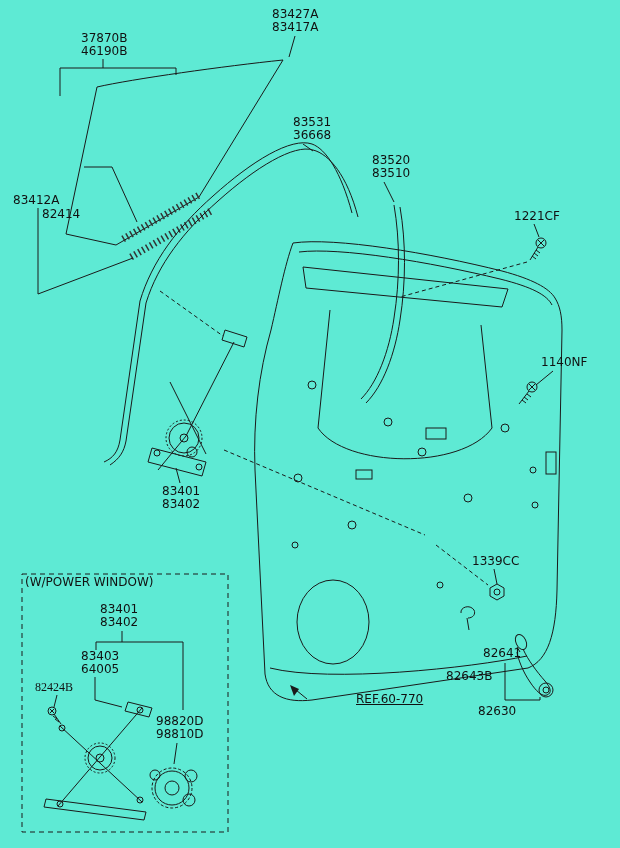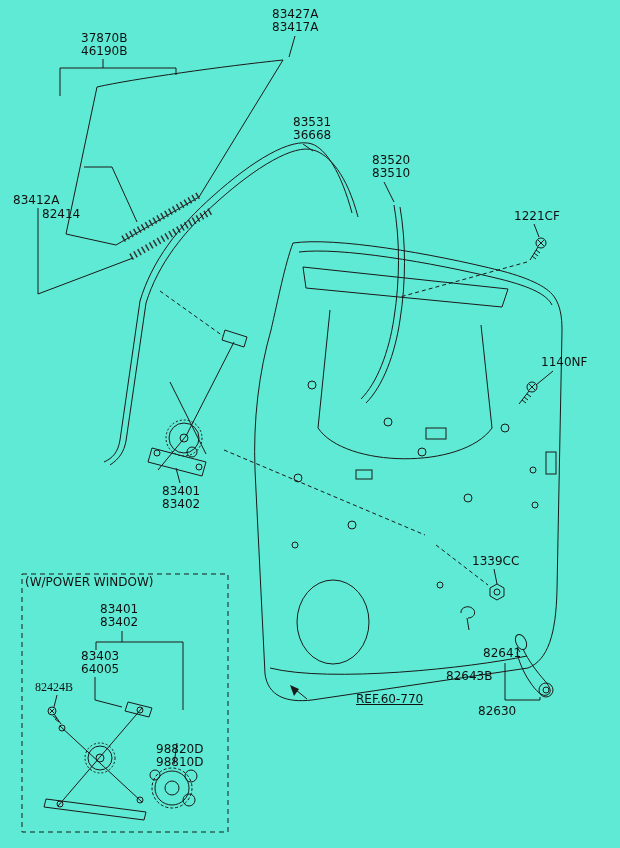--- a/index.html
+++ b/index.html
@@ -239,18 +239,18 @@
 
   <div class="lbl" style="left:81px; top:650px;text-align:right;">
     <span>83403</span>
     <span>64005</span>
   </div>
 
   <div class="lbl" style="left:35px; top:681px;font-family:Liberation Serif, serif;">
     <span>82424B</span>
   </div>
 
-  <div class="lbl" style="left:156px; top:715px;margin-top:28px;">
+  <div class="lbl" style="left:156px; top:715px;">
     <span>98820D</span>
     <span>98810D</span>
   </div>
 
 </div>
 
 </body></html>

